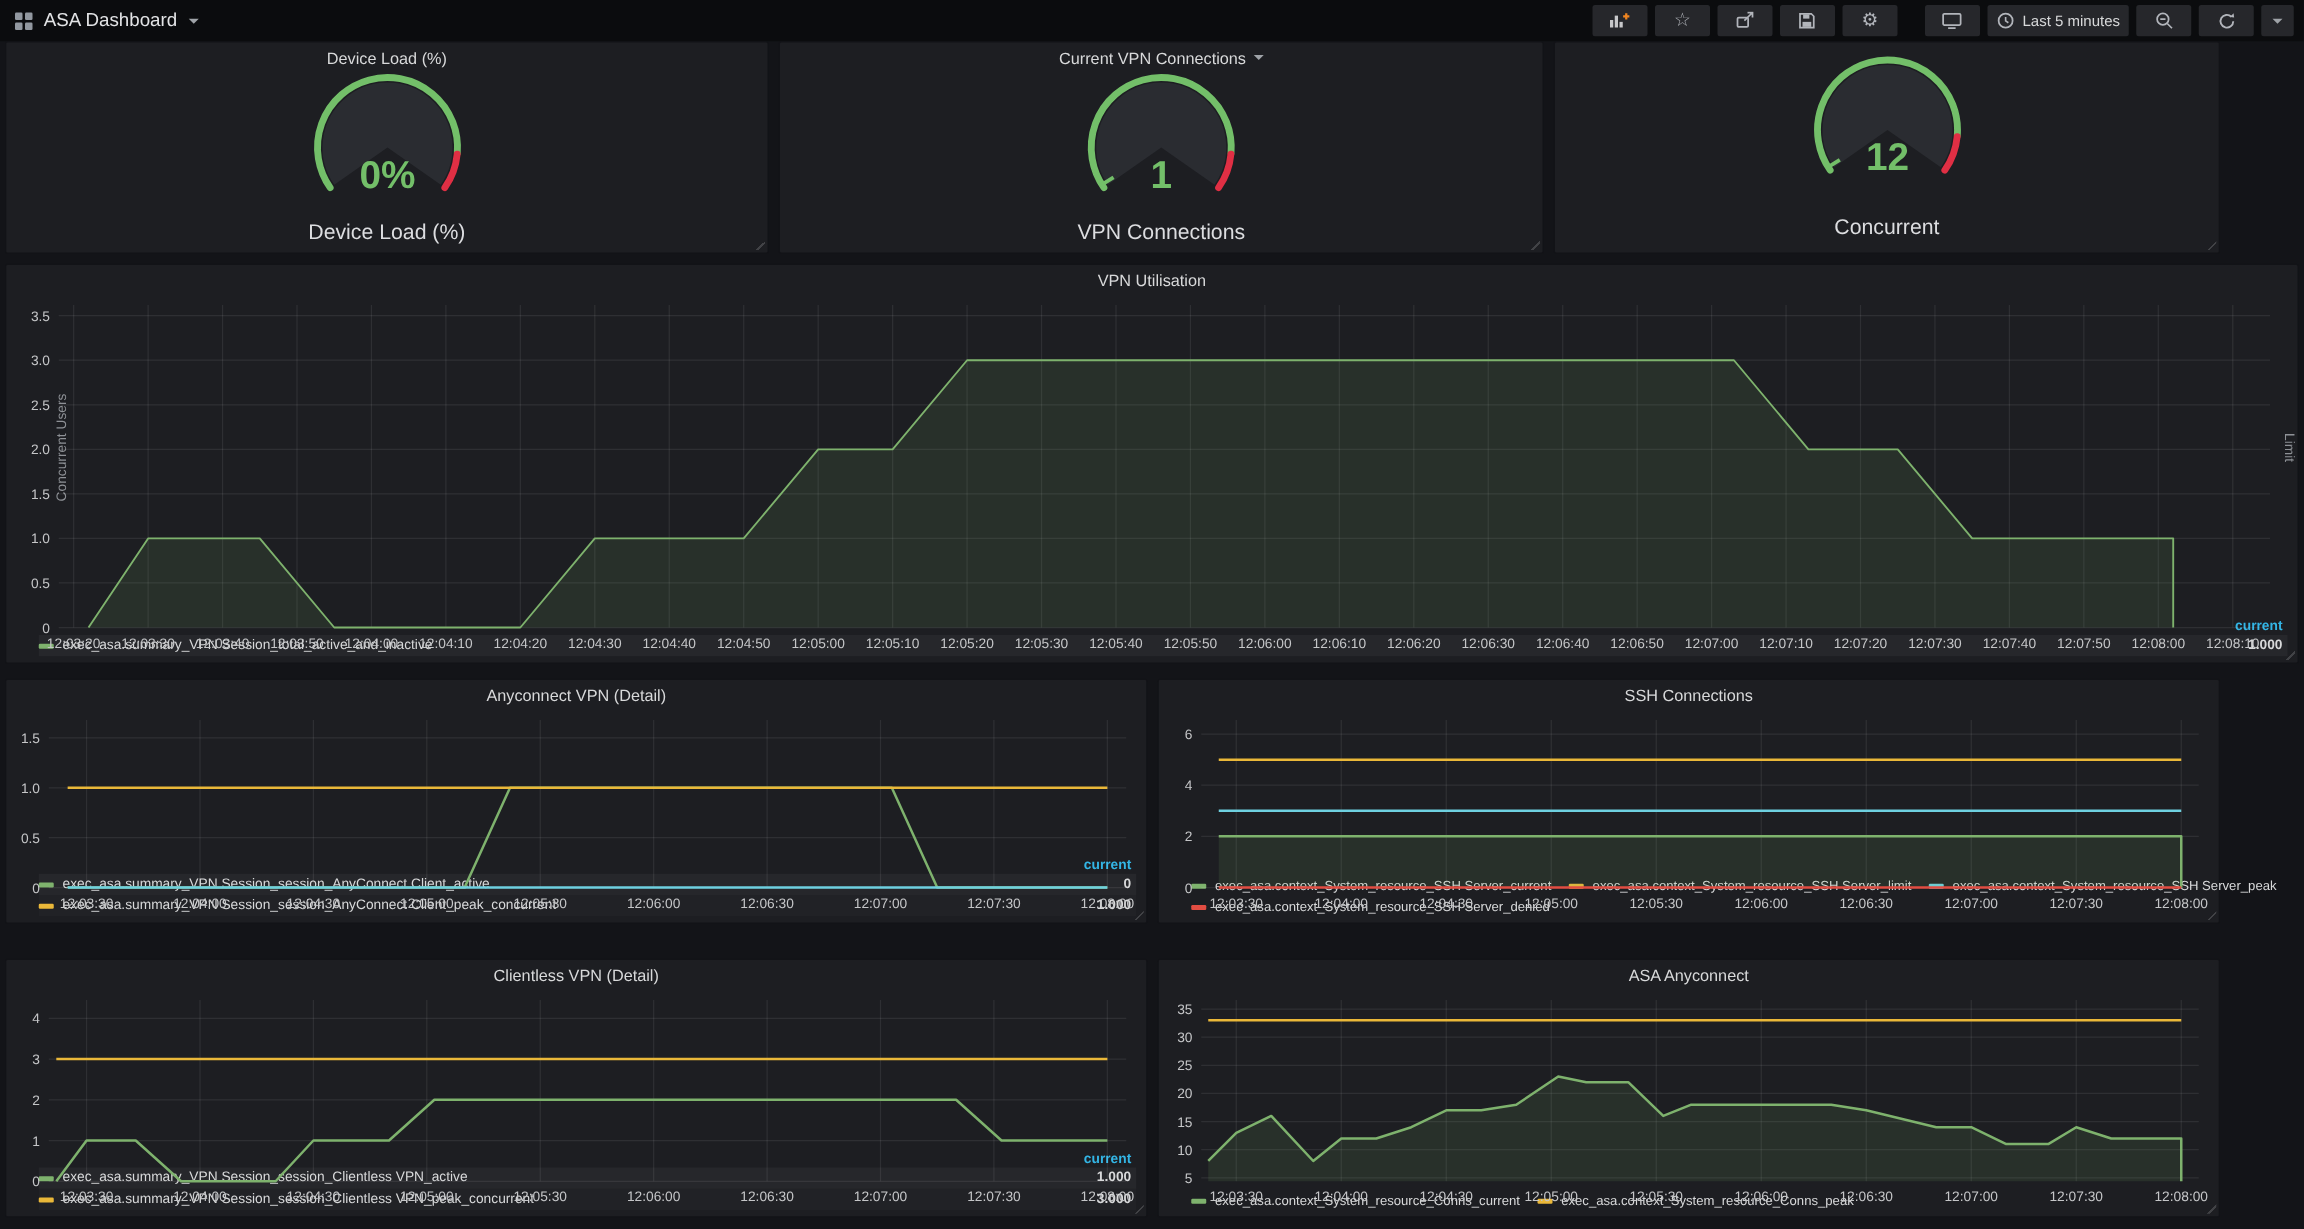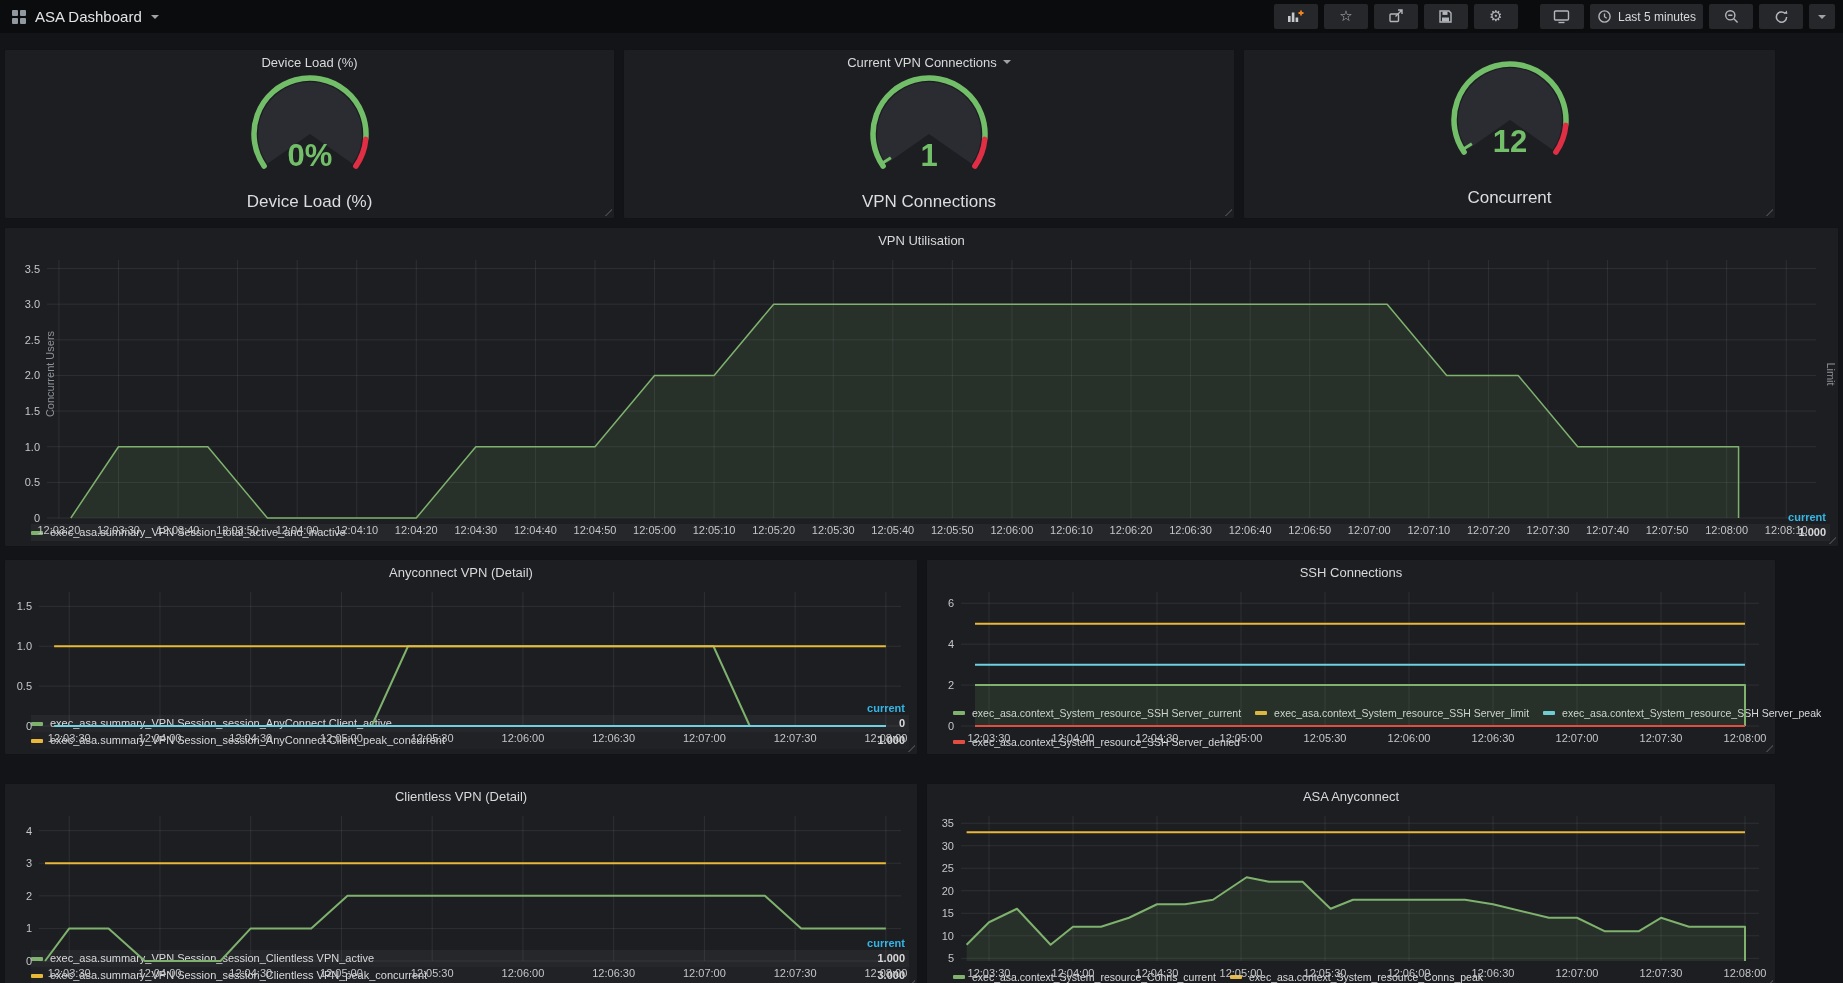--- a/index.html
+++ b/index.html
@@ -19,42 +19,42 @@
   .nav-gap{width:10px;}
   .time-text{font-size:12px;color:#d8d9da;white-space:nowrap;}
   
   .row{display:flex;gap:8px;margin:0 4px;}
   .panel{background:#1d1e22;border:1px solid #121317;border-radius:2px;position:relative;display:flex;flex-direction:column;box-sizing:border-box;}
   .panel::after{content:"";position:absolute;right:2px;bottom:2px;width:9px;height:9px;
     background:linear-gradient(135deg,transparent 60%,rgba(255,255,255,.16) 60%,rgba(255,255,255,.16) 70%,transparent 70%);}
   .panel-title{height:24px;flex:none;display:flex;align-items:center;justify-content:center;gap:6px;
     color:#d8d9da;font-size:13px;font-weight:500;cursor:pointer;}
   .title-caret{width:0;height:0;border-left:4px solid transparent;border-right:4px solid transparent;border-top:4px solid #9fa3a8;}
-  .row-gauges{margin-top:16px;height:170px;}
+  .row-gauges{height:170px;}
   #panel-vpn-util{height:320px;margin:8px 4px 0;justify-content:space-between;}
   .row-mid{margin-top:12px;height:196px;}
   .row-bot{margin-top:28px;height:207px;}
   
   .gauge-wrap{flex:1;display:flex;align-items:center;justify-content:center;}
   .gauge-label{flex:none;text-align:center;color:#dcdde0;font-size:17px;padding-bottom:10px;}
   
   .chart-body{flex:1;position:relative;margin:0 4px;}
   .chart-body svg{position:absolute;left:0;top:0;}
   .axis-label-left{position:absolute;left:-2px;top:45%;transform:rotate(-90deg);transform-origin:center;
     color:#8e9196;font-size:11px;white-space:nowrap;}
   .axis-label-right{position:absolute;right:-8px;top:45%;transform:rotate(90deg);transform-origin:center;
     color:#8e9196;font-size:11px;white-space:nowrap;}
   .legend{flex:none;padding:1px 8px 5px 26px;font-size:11px;color:#d8d9da;}
   .lg-head{text-align:right;font-weight:bold;font-size:11px;height:14px;line-height:14px;padding-right:4px;}
   .lg-row{display:flex;align-items:center;height:17px;line-height:17px;cursor:pointer;}
   .lg-row .name{white-space:nowrap;overflow:hidden;}
   .lg-row .spacer{flex:1;}
   .lg-row .val{padding-right:4px;font-weight:bold;}
   .marker{display:inline-block;width:12px;height:4px;border-radius:1px;margin-right:7px;flex:none;}
-  .lg-inline{display:flex;flex-direction:column;gap:14px;font-size:10.5px;}
+  .lg-inline{display:flex;flex-direction:column;gap:2px;font-size:10.5px;}
   .lg-inline .irow{display:flex;align-items:center;height:15px;}
   .lg-inline .item{display:flex;align-items:center;margin-right:14px;white-space:nowrap;}
 </style>
 </head>
 <body>
 
 <nav class="navbar">
   <div class="nav-left">
     <span class="grid-icon">
         <i></i>

